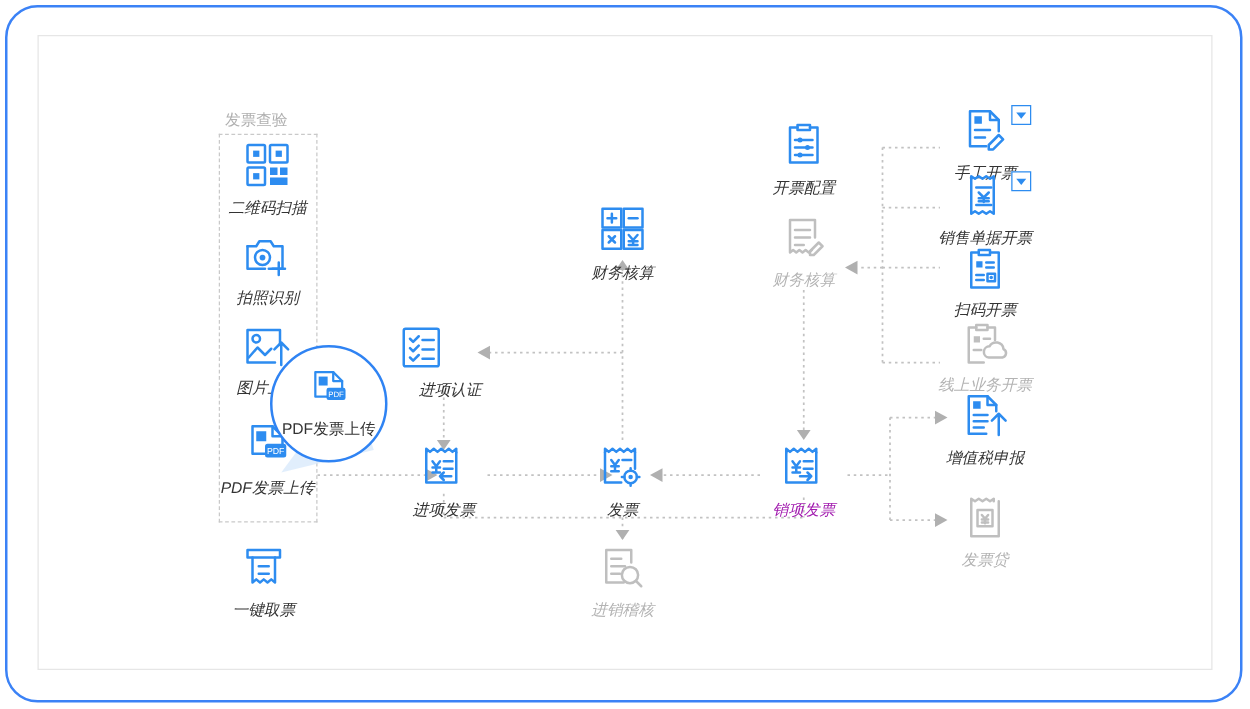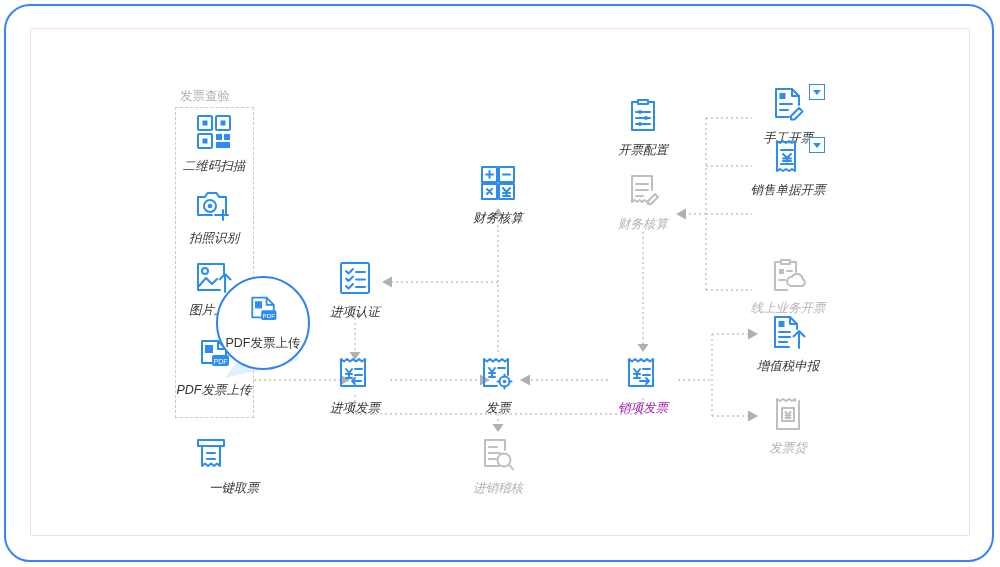--- a/index.html
+++ b/index.html
@@ -192,32 +192,32 @@
         <path class="bl" d="M8 3 h16 l8 8 v14 h-24 z"></path>
         <path class="bl" d="M24 3 v8 h8"></path>
         <rect class="blf" x="11" y="7" width="8" height="8"></rect>
         <rect class="blf" x="18" y="17" width="17" height="11" rx="2"></rect>
         <text x="26.5" y="25.5" fill="#ffffff" font-size="7" font-family="Liberation Sans, sans-serif" text-anchor="middle">PDF</text>
       </svg>
     </div>
     <div class="mlbl">PDF发票上传</div>
   </div>
 
-  <div class="node" style="left:163px;top:432px;text-align:right;">
+  <div class="node" style="left:163px;top:432px;">
     <div class="ico">
       <svg width="38" height="40" viewBox="0 0 38 40">
         <path class="bl" d="M6 6 h26 v6 h-26 z"></path>
         <path class="bl" d="M10 12 v20 l3-2.5 l3 2.5 l3-2.5 l3 2.5 l3-2.5 l3 2.5 V12"></path>
         <path class="bl" d="M15 19 h8 M15 25 h8"></path>
       </svg>
     </div>
     <div class="lbl">一键取票</div>
   </div>
 
-  <div class="node" style="left:307px;top:256px;">
+  <div class="node" style="left:289px;top:256px;text-align:right;">
     <div class="ico">
       <svg width="36" height="38" viewBox="0 0 36 38">
         <rect class="bl" x="4" y="3" width="28" height="30" rx="1.5"></rect>
         <path class="bl" d="M9 11 l2.5 2.5 L16 9"></path>
         <path class="bl" d="M9 18.5 l2.5 2.5 L16 16.5"></path>
         <path class="bl" d="M9 26 l2.5 2.5 L16 24"></path>
         <path class="bl" d="M19 12 h9 M19 19.5 h9 M19 27 h9"></path>
       </svg>
     </div>
     <div class="lbl">进项认证</div>
@@ -341,20 +341,34 @@
         <path class="bl" d="M10 12 h12 M10 26 h12"></path>
         <path class="bl" d="M12 16 l4 4 l4-4 M12 20.5 h8 M16 19.5 v4 M12 23 h8"></path>
       </svg>
     </div>
     <div class="lbl">销售单据开票</div>
   </div>
   <div class="badge" style="left:809px;top:137px;">
     <i></i>
   </div>
 
+  <div class="node" style="left:740px;top:192px;">
+    <div class="ico">
+      <svg width="36" height="38" viewBox="0 0 36 38">
+        <path class="bl" d="M13 4 h9 v4 h-9 z"></path>
+        <path class="bl" d="M13 6 h-6 v28 h22 V6 h-6"></path>
+        <rect class="blf" x="11" y="13" width="5" height="5"></rect>
+        <path class="bl" d="M19 14 h6 M19 18 h6"></path>
+        <path class="bl" d="M11 24 h6 M11 28 h6"></path>
+        <path class="bl" d="M20 23 h6 v6 h-6 z"></path>
+        <circle class="blf" cx="23" cy="26" r="1.4"></circle>
+      </svg>
+    </div>
+    <div class="lbl">扫码开票</div>
+  </div>
 
   <div class="node muted" style="left:740px;top:252px;">
     <div class="ico">
       <svg width="38" height="38" viewBox="0 0 38 38">
         <path class="gr" d="M12 4 h9 v4 h-9 z"></path>
         <path class="gr" d="M12 6 h-6 v28 h12"></path>
         <path class="gr" d="M27 6 h-6 M27 6 v10"></path>
         <rect class="grf" x="10" y="13" width="5" height="5"></rect>
         <path class="gr" d="M18 15 h5"></path>
         <path class="gr" d="M10 24 h6"></path>

